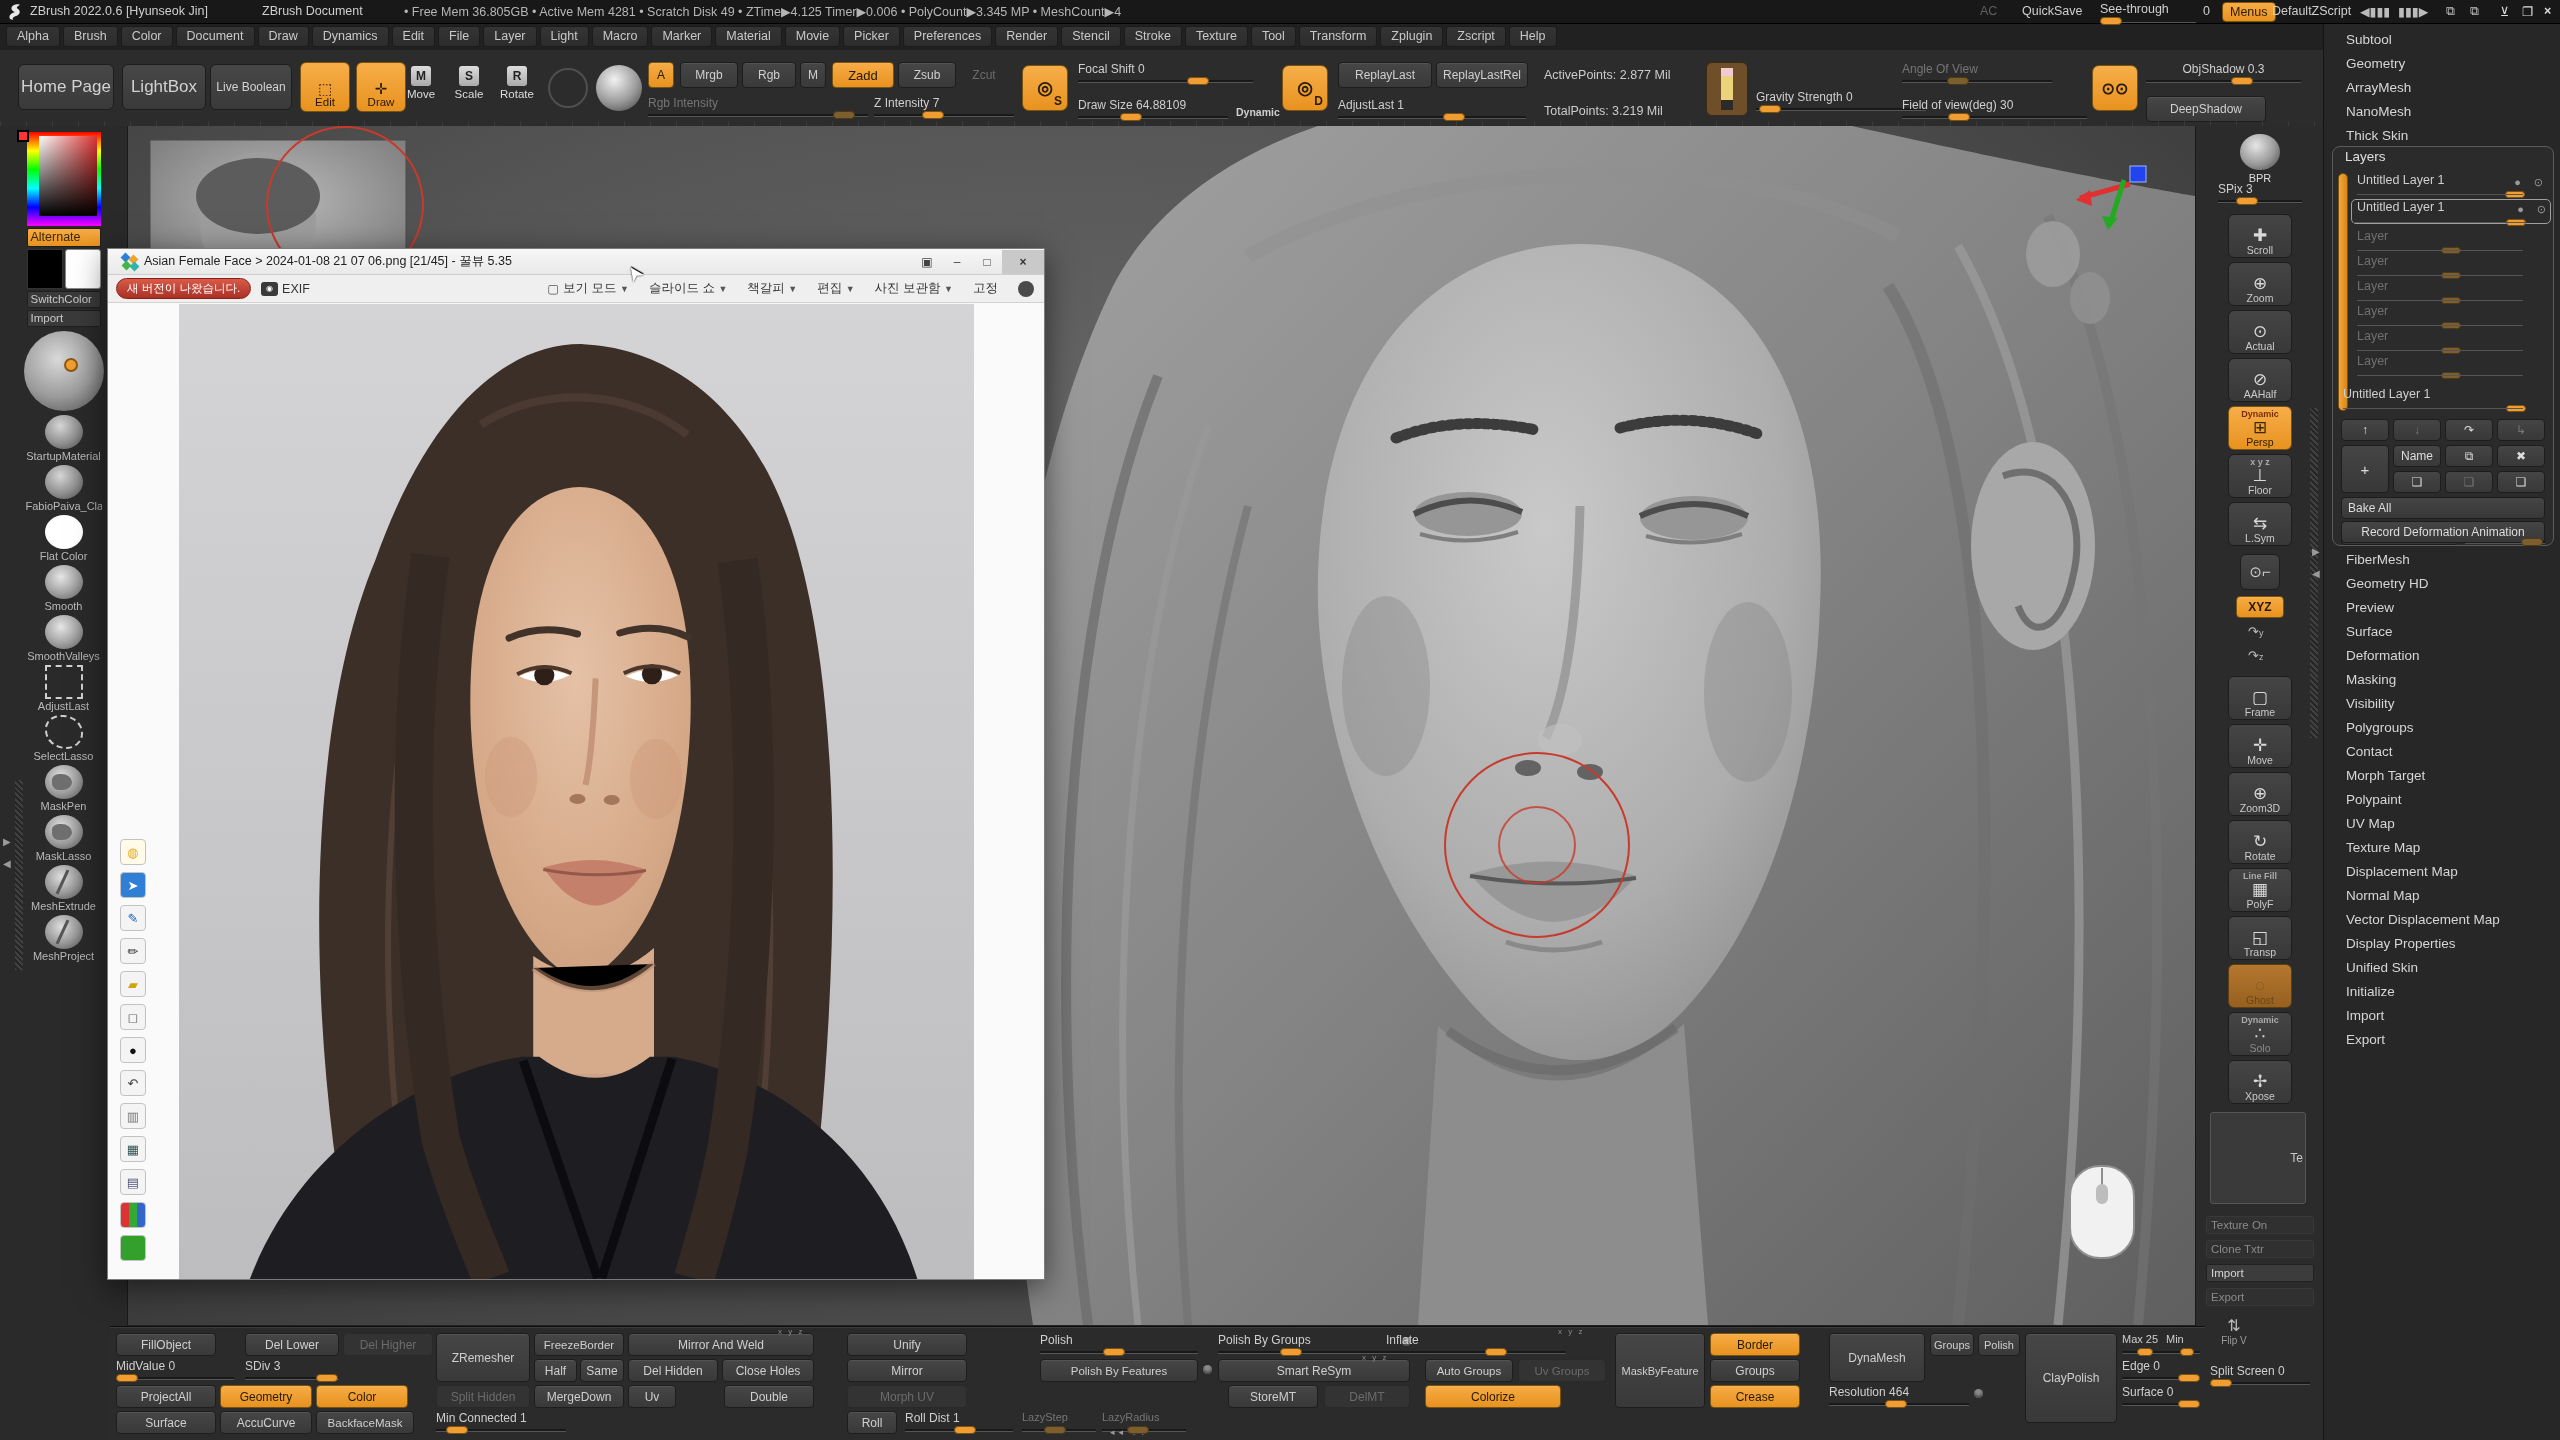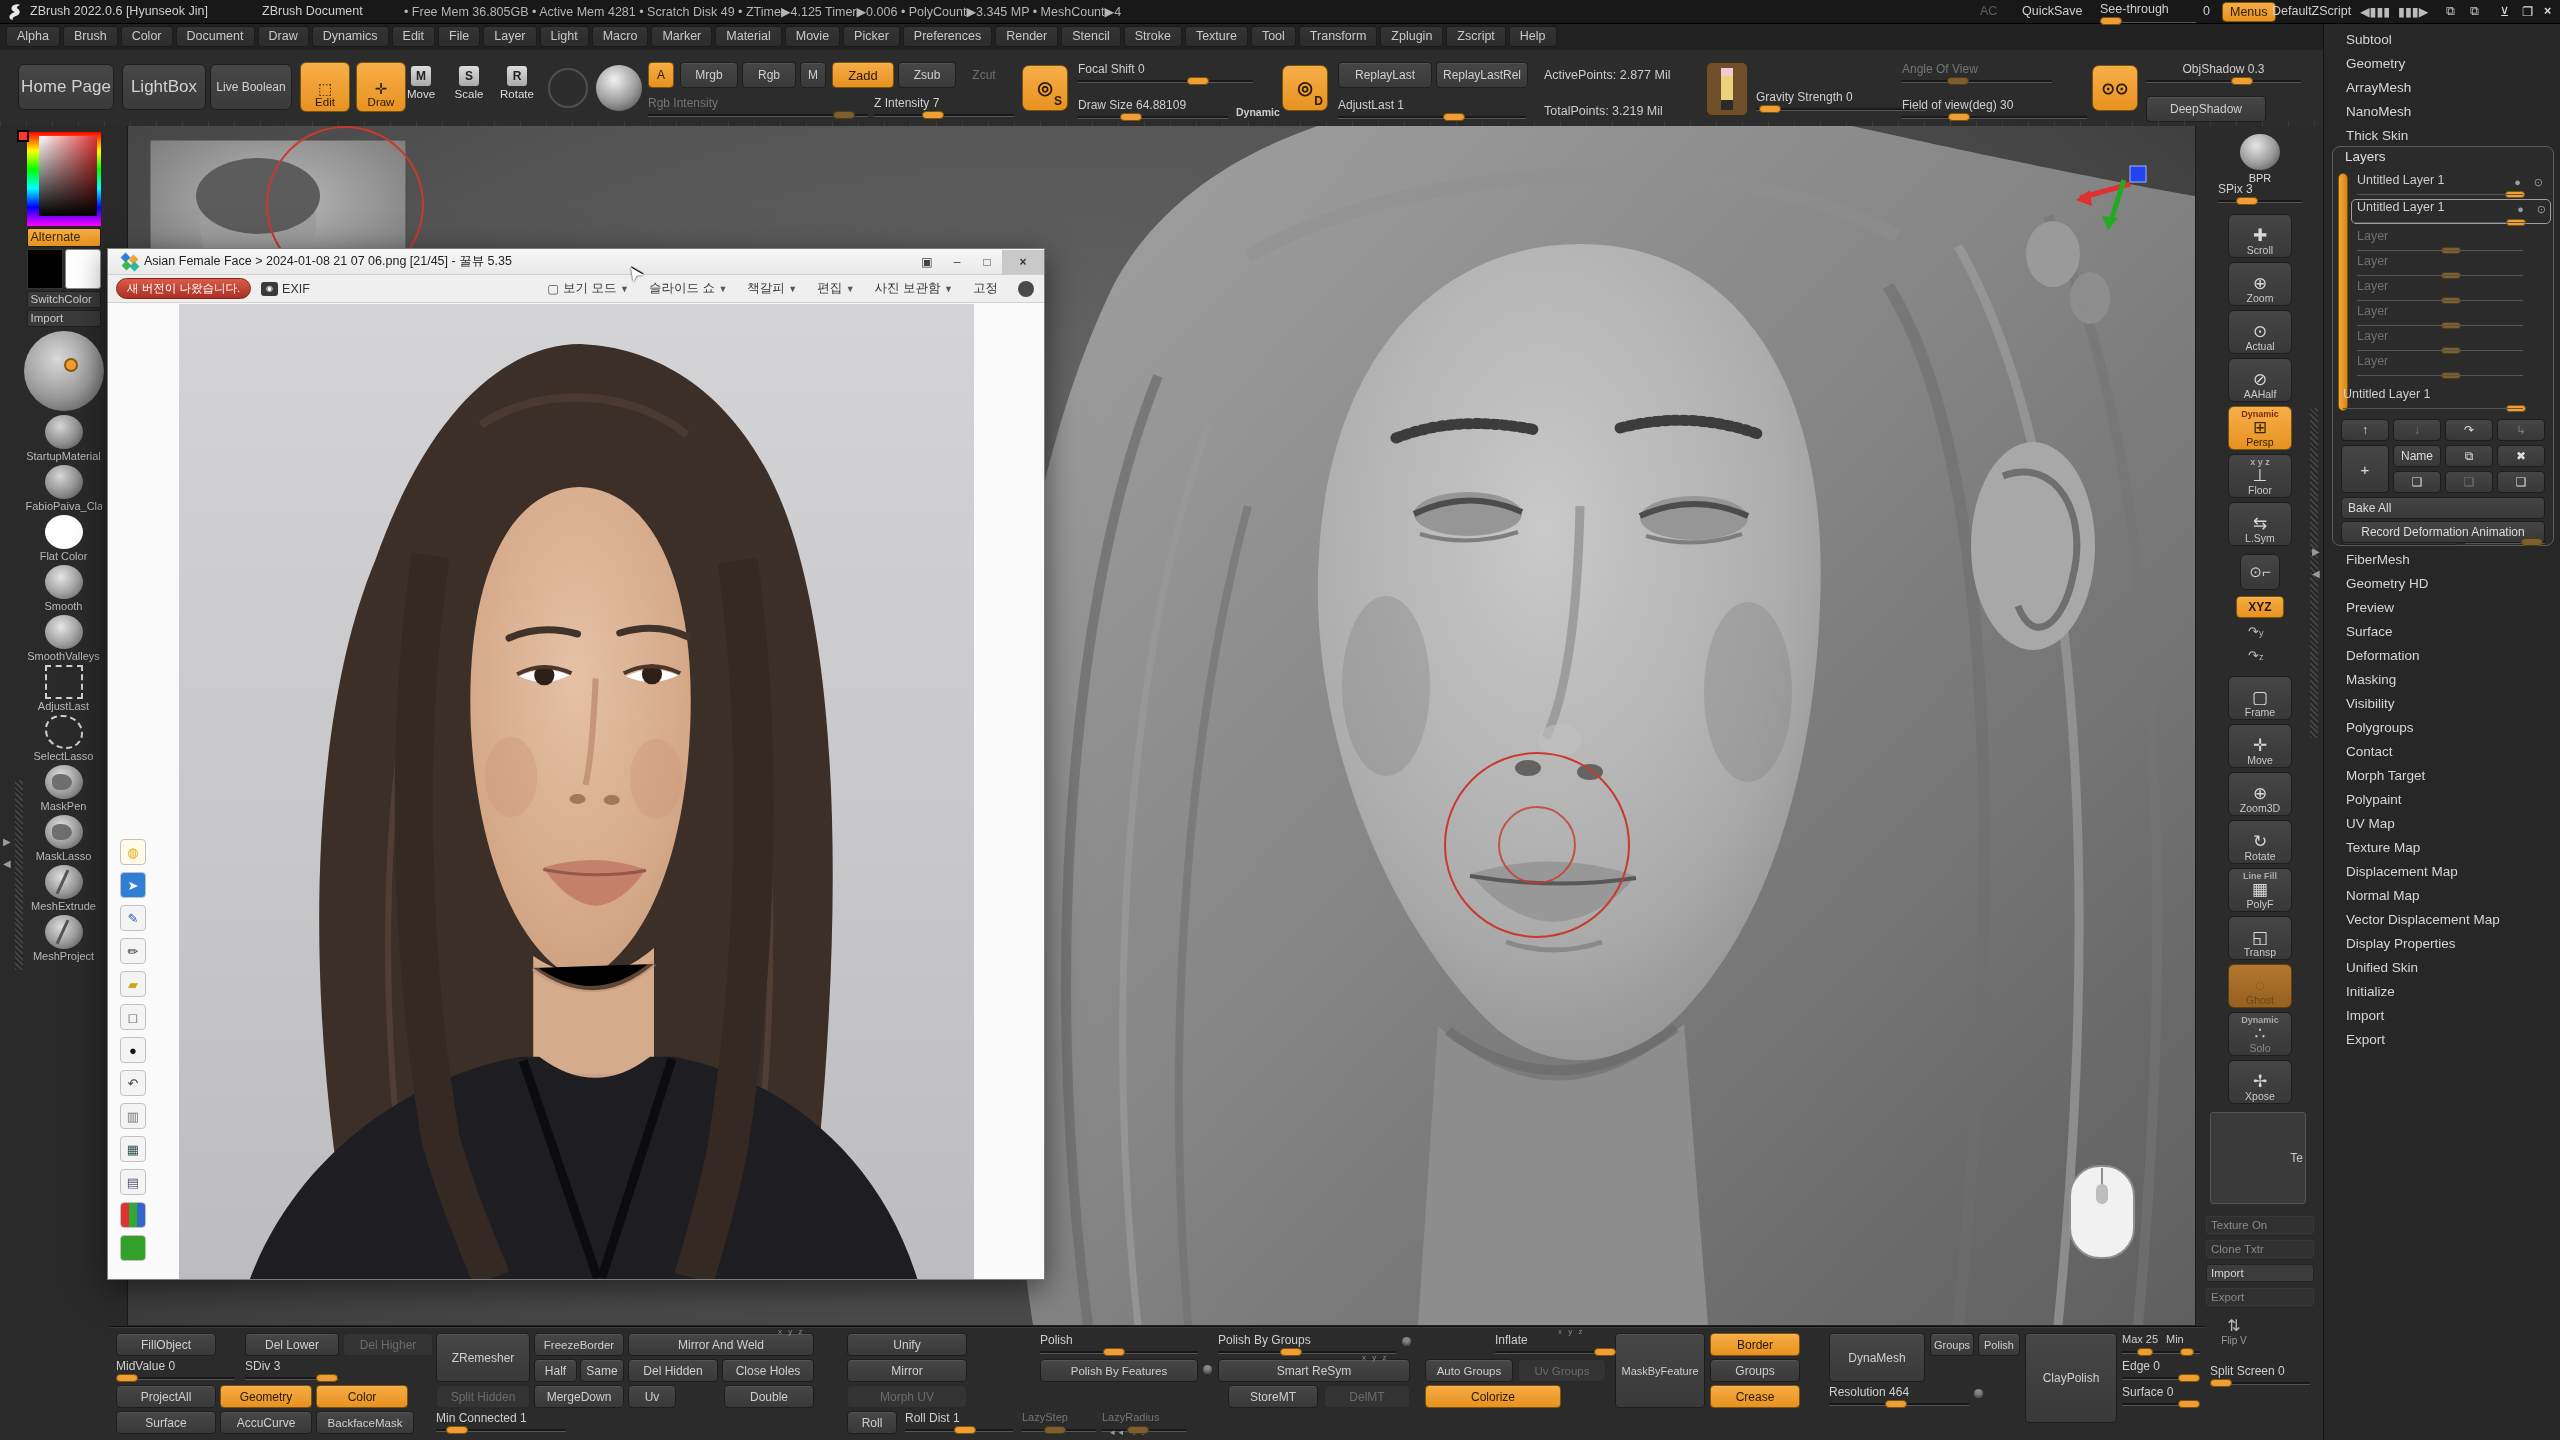--- a/index.html
+++ b/index.html
@@ -766,21 +766,21 @@
   <div class="zb dis" style="left:1214px;top:58px;width:86px">DelMT</div>
 
   <div class="sl" style="left:1108px;top:6px;width:178px;text-align:left">
       <span class="sl-l">Polish By Groups</span>
       <i class="sl-h" style="left:35%"></i>
     </div>
   <span class="dot" style="left:1292px;top:10px"></span>
   <div class="zb" style="left:1108px;top:32px;width:192px">Smart ReSym</div>
   <span class="xyz" style="left:1252px;top:26px">x y z</span>
 
-  <div class="sl" style="left:1385px;top:6px;width:180px;text-align:left">
+  <div class="sl" style="left:1276px;top:6px;width:180px;text-align:left">
       <span class="sl-l">Inflate</span>
       <i class="sl-h" style="left:55%"></i>
     </div>
   <span class="xyz" style="left:1448px;top:0">x y z</span>
   <div class="zb" style="left:1315px;top:32px;width:88px;font-size:11.5px">Auto Groups</div>
   <div class="zb dis" style="left:1408px;top:32px;width:88px;font-size:11.5px">Uv Groups</div>
   <div class="zb on" style="left:1315px;top:58px;width:136px">Colorize</div>
 
   <div class="zb" style="left:1505px;top:6px;width:90px;height:75px;font-size:11px">MaskByFeature</div>
   <div class="zb on" style="left:1600px;top:6px;width:90px">Border</div>

